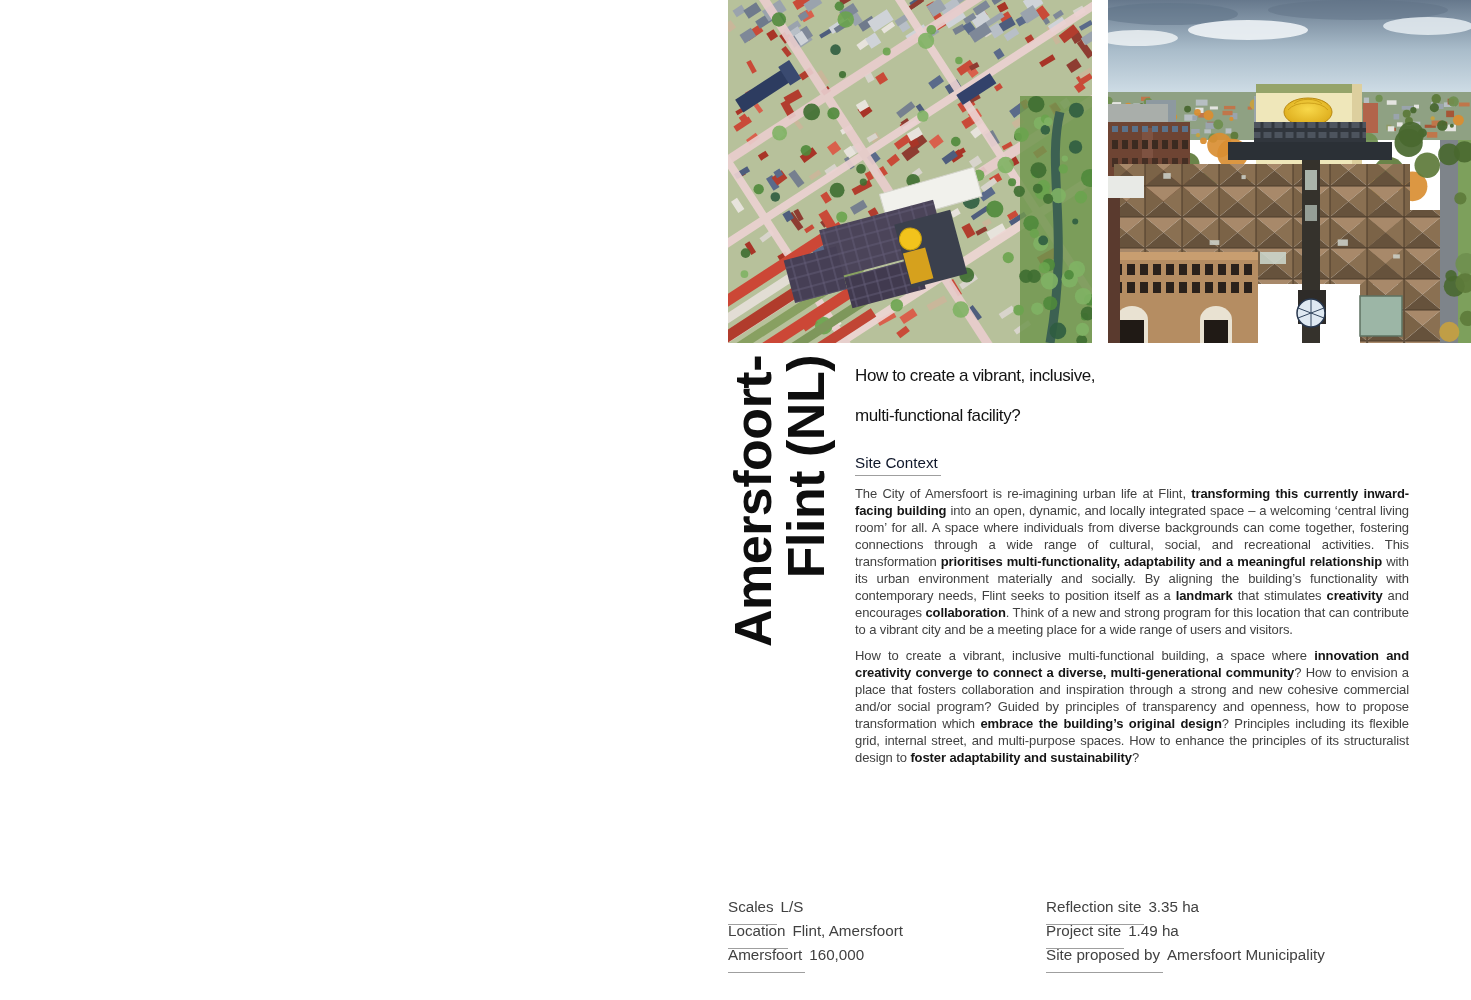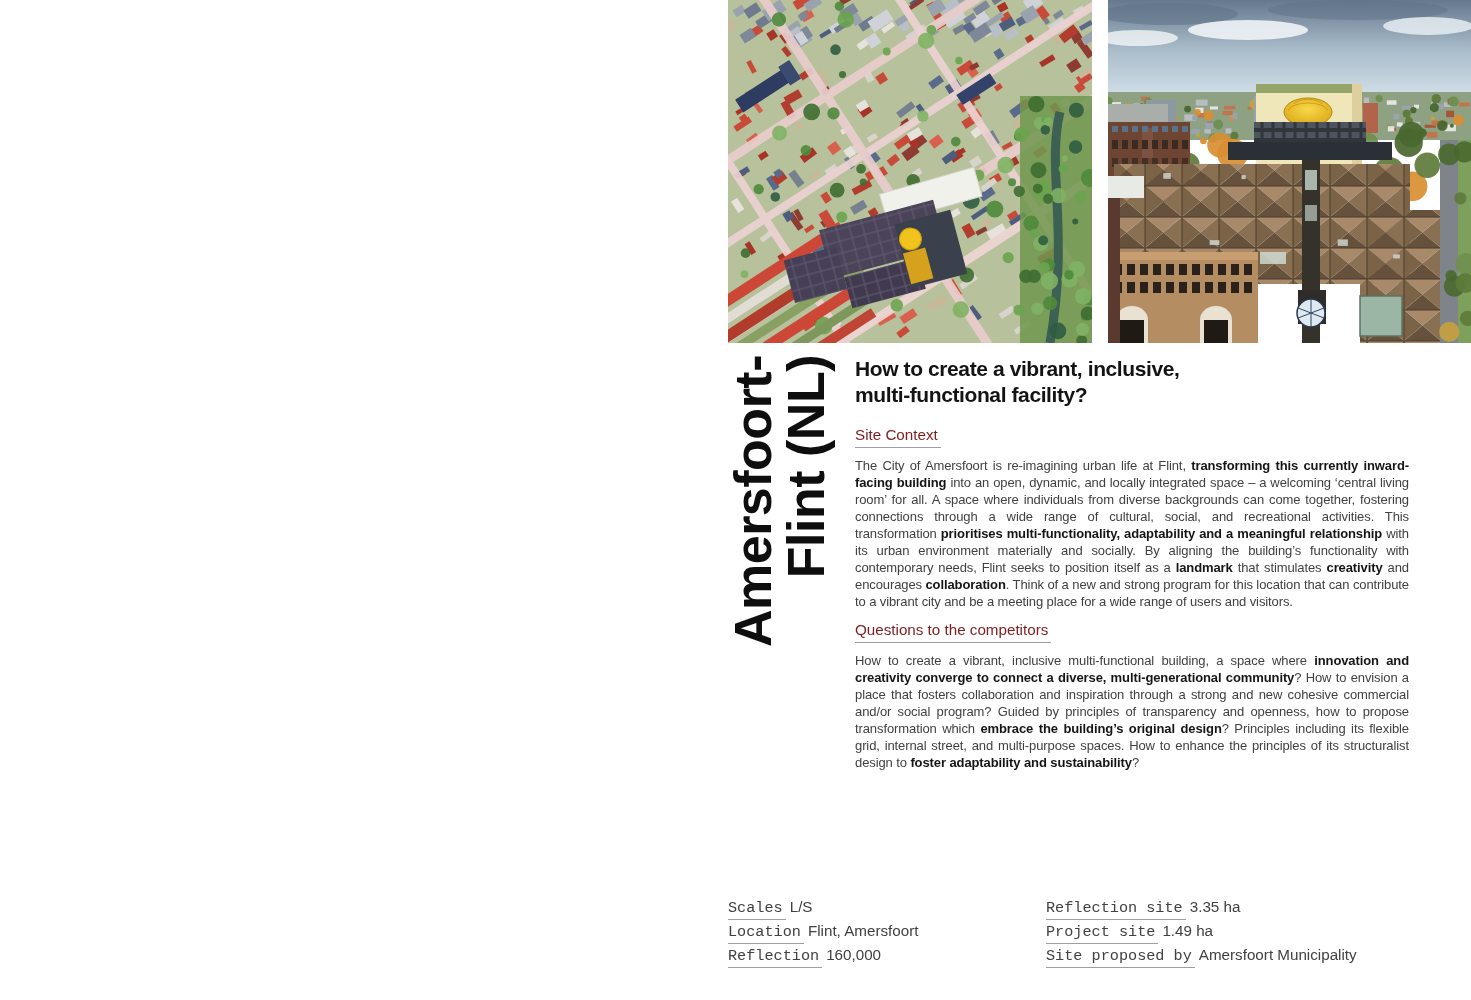--- a/index.html
+++ b/index.html
@@ -12,34 +12,34 @@
 
   
   .vtitle-box{position:absolute;left:727px;top:355px;width:108px;height:322px;}
   .vtitle{position:absolute;left:0;top:0;width:322px;height:108px;
           transform:rotate(-90deg) translateX(-322px);transform-origin:top left;
           text-align:right;font-weight:700;font-size:52px;line-height:53px;
           letter-spacing:-0.5px;color:#0e0e0e;white-space:pre-line;}
 
   
   .content{position:absolute;left:855px;top:356px;width:554px;color:#414141;}
-  .h1{font-weight:700;font-size:21px;line-height:26px;letter-spacing:-0.4px;
+  .h1{font-weight:400;font-size:17px;line-height:40px;letter-spacing:-0.4px;
       color:#131313;white-space:pre-line;margin:0 0 18px 0;}
   .ul{display:inline-block;border-bottom:1px solid #9f9f9f;padding:0 3px 4px 0;}
-  .section-label{font-size:15.2px;color:#7f1d1d;margin-top:11px;}
+  .section-label{font-size:15.2px;color:#0f172a;margin-top:11px;}
   .body{margin:9px 0 0 0;font-size:13px;line-height:17px;letter-spacing:-0.1px;
         text-align:justify;color:#414141;}
   .body .b{font-weight:700;color:#151515;}
 
   
   .meta-col{position:absolute;top:897px;font-size:15.2px;color:#414141;}
   #meta-left{left:728px;width:300px;}
   #meta-right{left:1046px;width:420px;}
   .meta-row{height:24px;line-height:19px;}
-  .meta-row .ul{padding-bottom:1px;font-family:Liberation Mono, monospace;}
+  .meta-row .ul{padding-bottom:8px;}
   .meta-row .value{margin-left:4px;text-align:center;}
 </style>
 </head>
 <body>
 
 <div class="page">
 
   <div class="photo" id="photoL-wrap">
     <svg id="photoL" viewBox="0 0 364 343" preserveAspectRatio="none">
       <defs>
@@ -696,31 +696,28 @@
 multi-functional facility?</h1>
 
     <div class="section">
       <div class="section-label" style="margin-top:0;">
         <span class="ul">Site Context</span>
       </div>
       <p class="body"><span>The City of Amersfoort is re-imagining urban life at Flint, </span><span class="b">transforming this currently inward-facing building</span><span> into an open, dynamic, and locally integrated space – a welcoming ‘central living room’ for all. A space where individuals from diverse backgrounds can come together, fostering connections through a wide range of cultural, social, and recreational activities. This transformation </span><span class="b">prioritises multi-functionality, adaptability and a meaningful relationship</span><span> with its urban environment materially and socially. By aligning the building’s functionality with contemporary needs, Flint seeks to position itself as a </span><span class="b">landmark</span><span> that stimulates </span><span class="b">creativity</span><span> and encourages </span><span class="b">collaboration</span><span>. Think of a new and strong program for this location that can contribute to a vibrant city and be a meeting place for a wide range of users and visitors.</span></p>
     </div>
 
     <div class="section">
-      <div class="section-label">
-        <span class="ul">Questions to the competitors</span>
-      </div>
       <p class="body"><span>How to create a vibrant, inclusive multi-functional building, a space where </span><span class="b">innovation and creativity converge to connect a diverse, multi-generational community</span><span>? How to envision a place that fosters collaboration and inspiration through a strong and new cohesive commercial and/or social program? Guided by principles of transparency and openness, how to propose transformation which </span><span class="b">embrace the building’s original design</span><span>? Principles including its flexible grid, internal street, and multi-purpose spaces. How to enhance the principles of its structuralist design to </span><span class="b">foster adaptability and sustainability</span><span>?</span></p>
     </div>
   </div>
 
   <div class="meta-col" id="meta-left">
       <div class="meta-row"><span class="ul label">Scales</span><span class="value">L/S</span></div>
       <div class="meta-row"><span class="ul label">Location</span><span class="value">Flint, Amersfoort</span></div>
-      <div class="meta-row"><span class="ul label">Reflection</span><span class="value">160,000</span></div>
+      <div class="meta-row"><span class="ul label">Amersfoort</span><span class="value">160,000</span></div>
     </div>
   <div class="meta-col" id="meta-right">
       <div class="meta-row"><span class="ul label">Reflection site</span><span class="value">3.35 ha</span></div>
       <div class="meta-row"><span class="ul label">Project site</span><span class="value">1.49 ha</span></div>
       <div class="meta-row"><span class="ul label">Site proposed by</span><span class="value">Amersfoort Municipality</span></div>
     </div>
 
 </div>
 
 </body></html>

